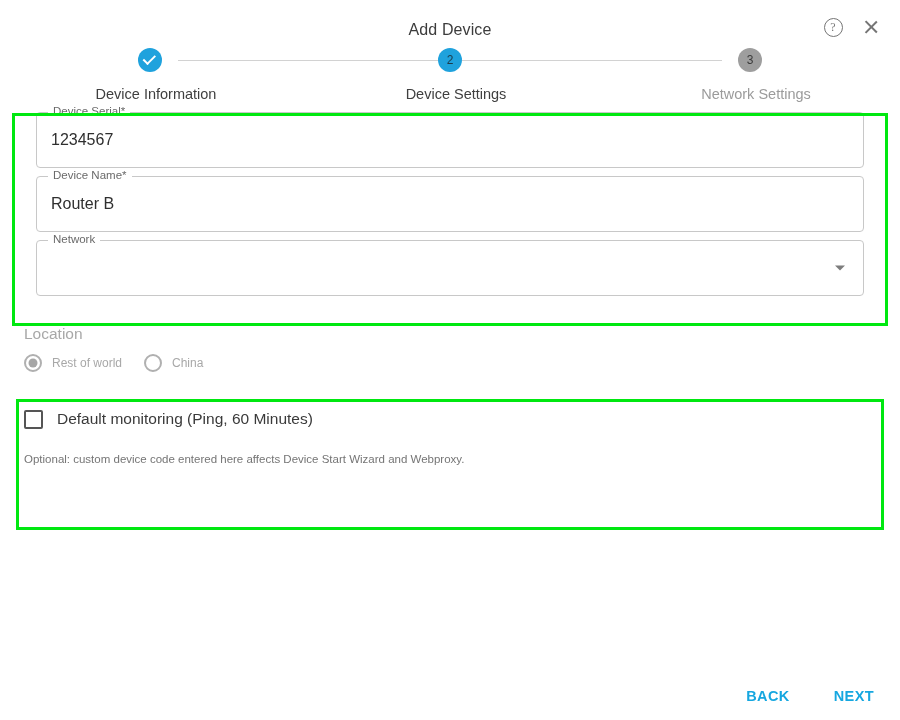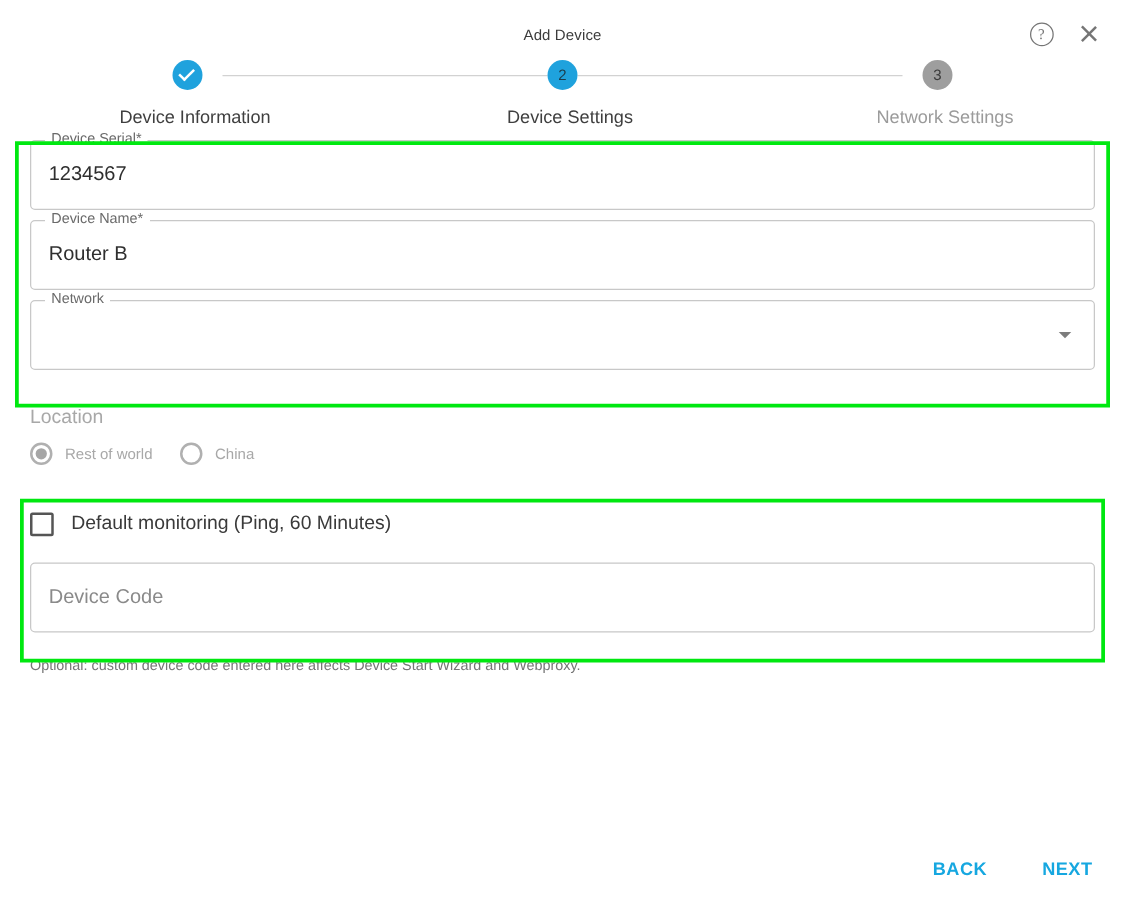--- a/index.html
+++ b/index.html
@@ -25,21 +25,21 @@
   .header {
     position: relative;
     height: 112px;
   }
   .title {
     position: absolute;
     top: 21px;
     left: 0;
     width: 900px;
     text-align: center;
-    font-size: 12px;
+    font-size: 16px;
     color: #3c3c3c;
     letter-spacing: 0.1px;
   }
   .window-actions {
     position: absolute;
     top: 16px;
     right: 18px;
     display: flex;
     align-items: center;
     gap: 16px;
@@ -153,21 +153,21 @@
 
   
   .form-area {
     position: absolute;
     left: 0;
     top: 112px;
     width: 900px;
   }
   .field {
     position: relative;
-    margin: 0 24px;
+    margin: 0 36px;
     height: 56px;
     border: 1px solid #c8c8c8;
     border-radius: 4px;
     background: #ffffff;
   }
   .field + .field { margin-top: 8px; }
   .field-legend {
     position: absolute;
     top: -8px;
     left: 11px;
@@ -380,23 +380,20 @@
       </div>
     </div>
   </div>
 
   <div class="monitor">
     <div class="check-row">
       <span class="checkbox"></span>
       <span class="check-label">Default monitoring (Ping, 60 Minutes)</span>
     </div>
 
-    <div class="code-field">
-      <span class="field-value placeholder">Device Code</span>
-    </div>
 
     <div class="hint">Optional: custom device code entered here affects Device Start Wizard and Webproxy.</div>
   </div>
 
   <div class="footer">
     <button class="text-btn">BACK</button>
     <button class="text-btn">NEXT</button>
   </div>
 
 </div>

